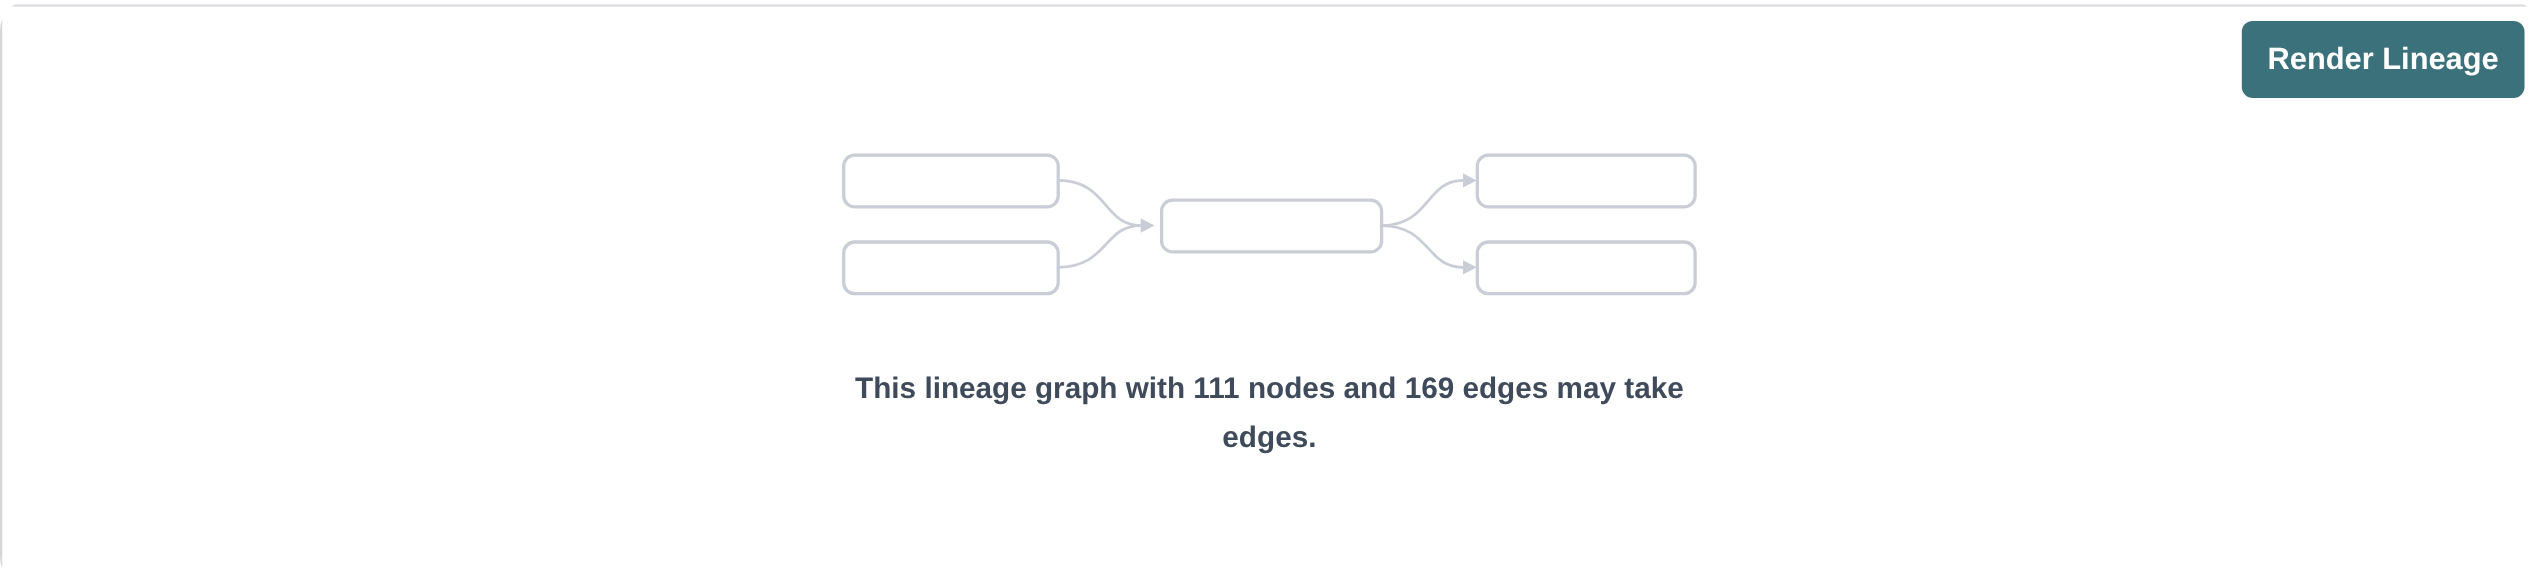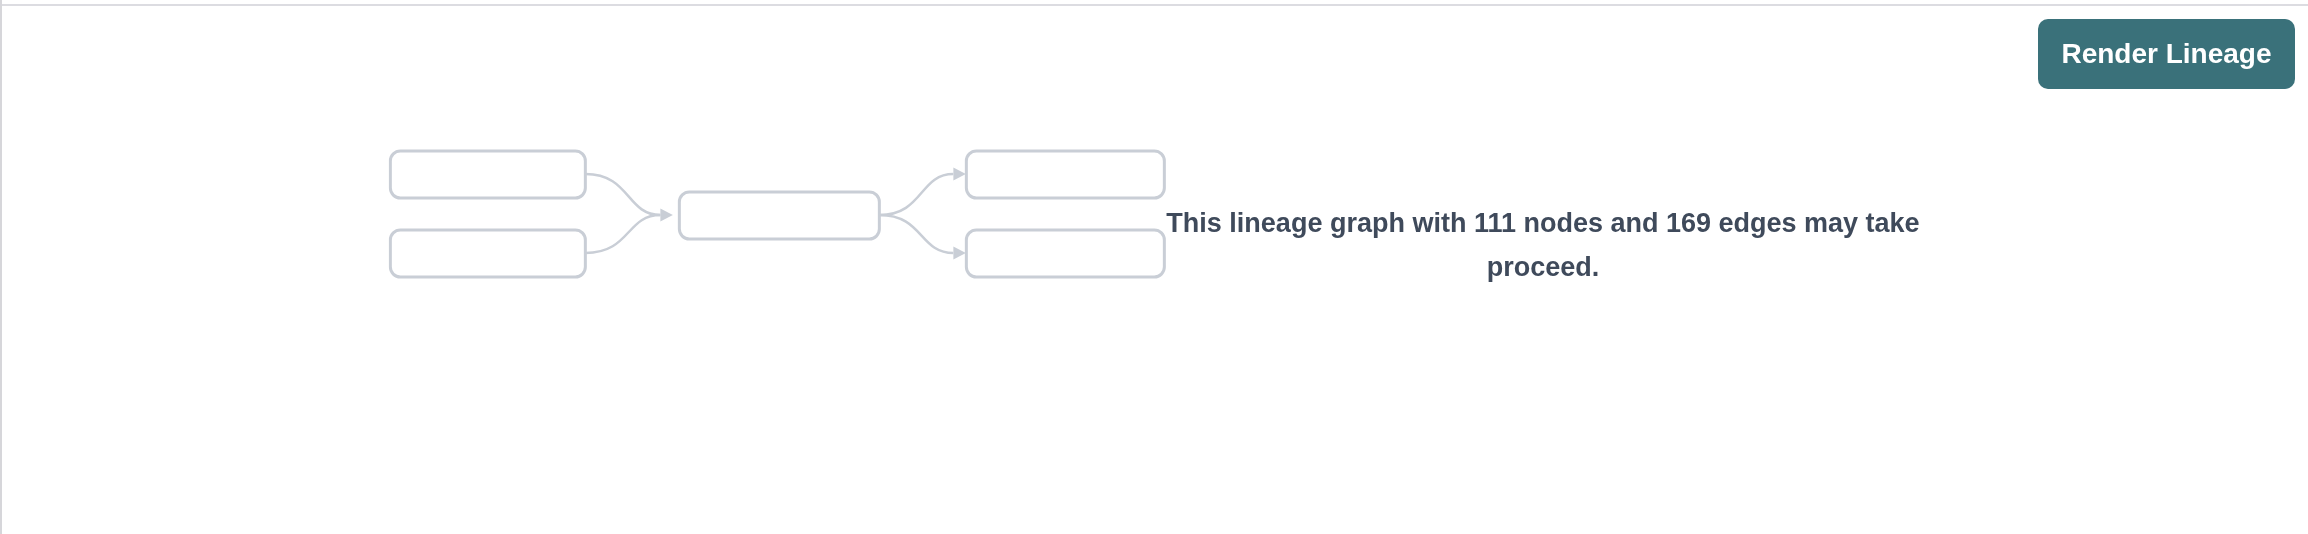--- a/index.html
+++ b/index.html
@@ -7,20 +7,21 @@
     padding: 0;
     background: #ffffff;
     font-family: "Liberation Sans", sans-serif;
   }
   .canvas {
     position: relative;
     width: 2308px;
     height: 534px;
     background: #ffffff;
     overflow: hidden;
+    border-radius: 28px;
   }
   .left-border {
     position: absolute;
     left: 0;
     top: 0;
     width: 2px;
     height: 534px;
     background: #d6d6da;
   }
   .top-border {
@@ -48,20 +49,21 @@
     align-items: center;
     justify-content: center;
     cursor: pointer;
   }
   .center-stack {
     position: absolute;
     top: 139px;
     left: 50%;
     transform: translateX(-50%);
     display: flex;
+    flex-direction: column;
     align-items: center;
   }
   .placeholder-svg {
     display: block;
     width: 778px;
     height: 130px;
   }
   .message {
     margin-top: 62px;
     text-align: center;
@@ -103,17 +105,17 @@
         <rect x="2" y="2" width="195" height="47" rx="10"></rect>
         <rect x="2" y="81" width="195" height="47" rx="10"></rect>
         <rect x="291" y="43" width="200" height="47" rx="10"></rect>
         <rect x="578" y="2" width="198" height="47" rx="10"></rect>
         <rect x="578" y="81" width="198" height="47" rx="10"></rect>
       </g>
     </svg>
 
     <div class="message">
       <div>This lineage graph with 111 nodes and 169 edges may take</div>
-      <div>proceed.</div>
+      <div>edges.</div>
     </div>
 
   </div>
 </div>
 
 </body></html>

